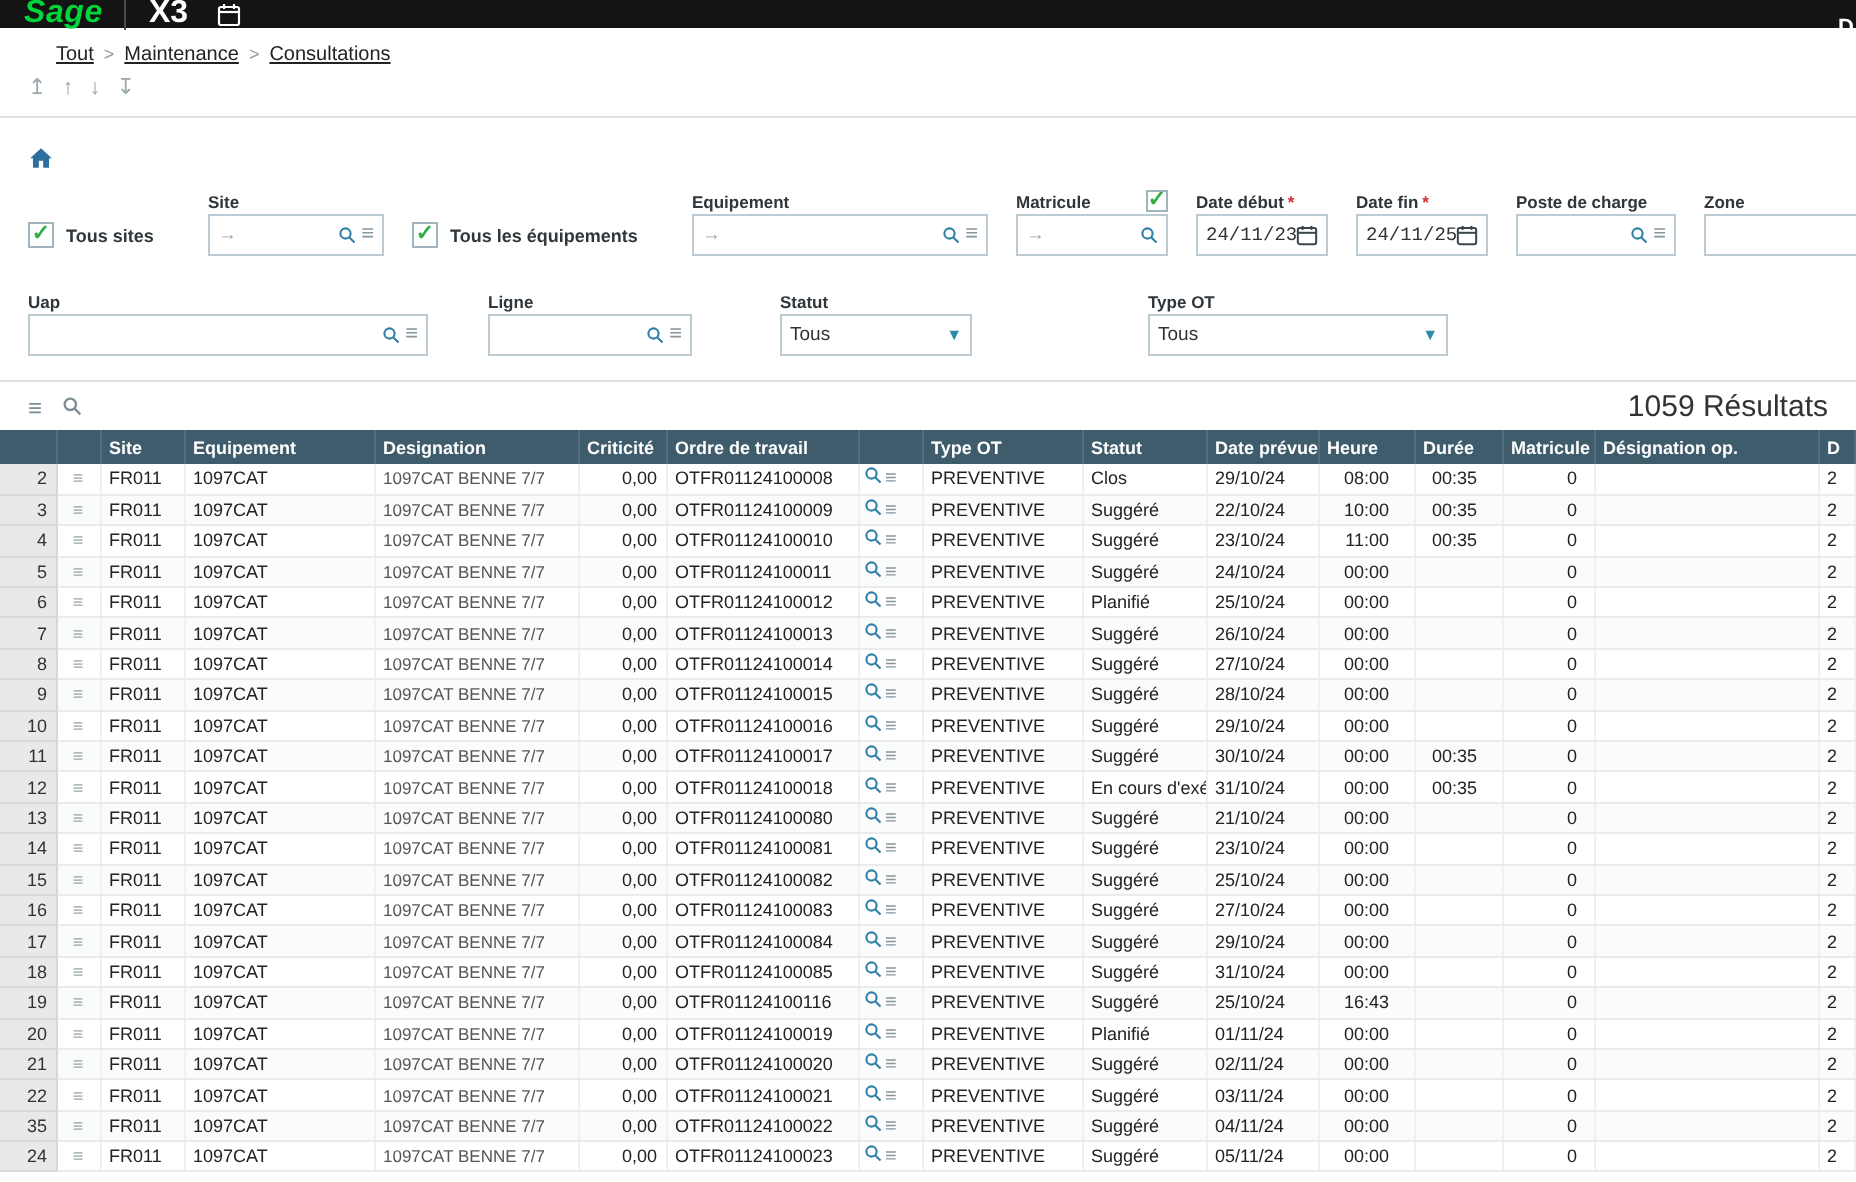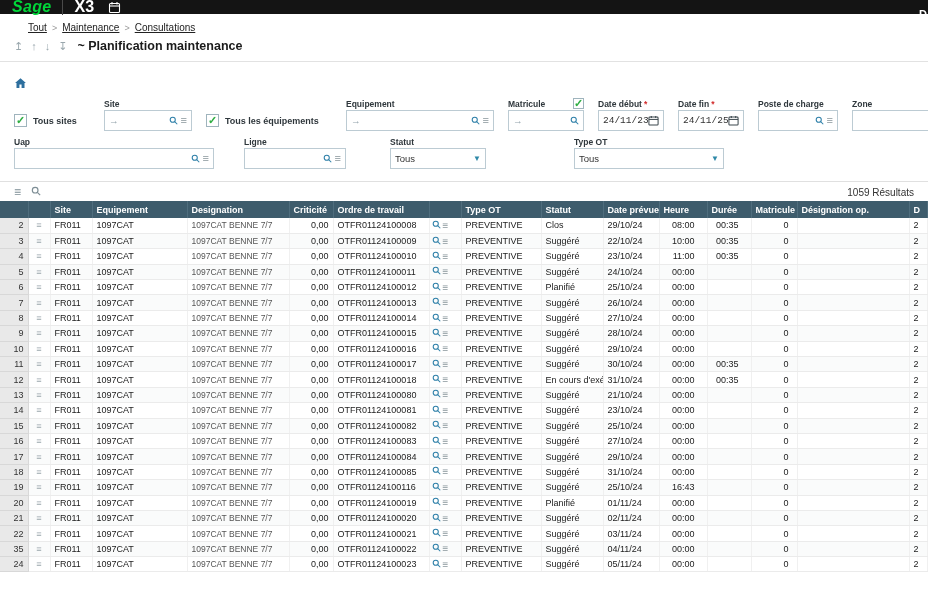--- a/index.html
+++ b/index.html
@@ -21,39 +21,39 @@
   .title-row{display:flex;align-items:center;gap:10px;padding:3px 14px 8px;border-bottom:1px solid #e2e2e2}
   .nav-arrows{color:#9aa7ad;font-size:11px;display:flex;gap:8px}
   .nav-arrows span{cursor:pointer;line-height:1}
   .page-title{font-size:12.5px;font-weight:700;color:#1b1b1b}
 
   .home-row{padding:13px 14px 2px}
 
   
   .filters{padding:2px 14px 0}
   .frow{display:flex;align-items:flex-end}
-  .frow2{margin-top:4px}
+  .frow2{margin-top:16px}
   .field{display:flex;flex-direction:column;margin-right:14px;flex:0 0 auto}
   .flbl{font-size:8.5px;font-weight:700;color:#2f373c;height:13px;display:flex;align-items:center;white-space:nowrap}
   .flbl .spread{margin-left:auto}
   .req{color:#d22a2a;margin-left:2px}
   .ctrl{height:21px;border:1px solid #bccbd3;background:#fff;display:flex;align-items:center;padding:0 4px;font-size:9.5px;color:#333}
   .ctrl input{border:none;outline:none;flex:1;min-width:0;font-size:9.5px;font-family:Liberation Mono, monospace;color:#333;background:transparent}
   .arrow-pre{color:#94a4ac;margin-right:3px;font-size:9.5px}
   .bi{color:#8a969c;font-size:11px;margin-left:3px;line-height:1;cursor:pointer}
   .caret{color:#2f89a8;font-size:8px;margin-left:auto;cursor:pointer}
   .chkline{display:flex;align-items:center;height:21px;font-size:9px;font-weight:700;color:#2f373c;white-space:nowrap}
   .chk{width:13px;height:13px;border:1px solid #9fb4bd;background:#fff;display:inline-flex;align-items:center;justify-content:center;margin-right:6px;cursor:pointer}
   .chk-s{width:11px;height:11px;margin:0}
   .ck{color:#2fae43;font-size:11px;font-weight:700;line-height:1}
 
   
   .tbar{margin-top:12px;border-top:1px solid #e0e0e0;display:flex;align-items:center;gap:10px;padding:4px 14px 3px}
   .tbar .ticon{color:#7d8d95;font-size:12px;line-height:1;cursor:pointer}
-  .tbar .count{margin-left:auto;font-size:10px;color:#333}
+  .tbar .count{margin-left:auto;font-size:15px;color:#333}
 
   
   table{border-collapse:collapse;width:100%;table-layout:fixed;font-size:9px}
   thead th{background:#3e5c6c;color:#fff;font-weight:700;text-align:left;height:17px;padding:0 4px;border-right:1px solid #4f6d7d;overflow:hidden;white-space:nowrap;cursor:pointer}
   tbody td{height:15.4px;padding:0 4px;border-bottom:1px solid #ebebeb;border-right:1px solid #f0f0f0;overflow:hidden;white-space:nowrap;color:#222}
   tbody tr:nth-child(even) td{background:#fafbfb}
   td.num{background:#e9e9e9!important;text-align:right;color:#333;border-bottom:1px solid #d8d8d8;border-right:1px solid #d8d8d8}
   td.burger{text-align:center;color:#9aa6ac;cursor:pointer}
   td.desig{color:#555;font-size:8.5px}
   td.ta-r{text-align:right}
@@ -82,21 +82,20 @@
 
 <div class="breadcrumb"><span class="bc-link">Tout</span><span class="bc-sep">&gt;</span><span class="bc-link">Maintenance</span><span class="bc-sep">&gt;</span><span class="bc-link">Consultations</span></div>
 
 <div class="title-row">
   <span class="nav-arrows">
     <span>↥</span>
     <span>↑</span>
     <span>↓</span>
     <span>↧</span>
   </span>
-  <span class="page-title">~ Planification maintenance</span>
 </div>
 
 <div class="home-row">
   <span>
     <svg width="13" height="12" viewBox="0 0 12 11">
         <path d="M1 5.6 L6 1 L11 5.6 L9.7 5.6 L9.7 10 L7 10 L7 6.8 L5 6.8 L5 10 L2.3 10 L2.3 5.6 Z" fill="#2d6f9e"></path>
       </svg>
   </span>
 </div>
 

